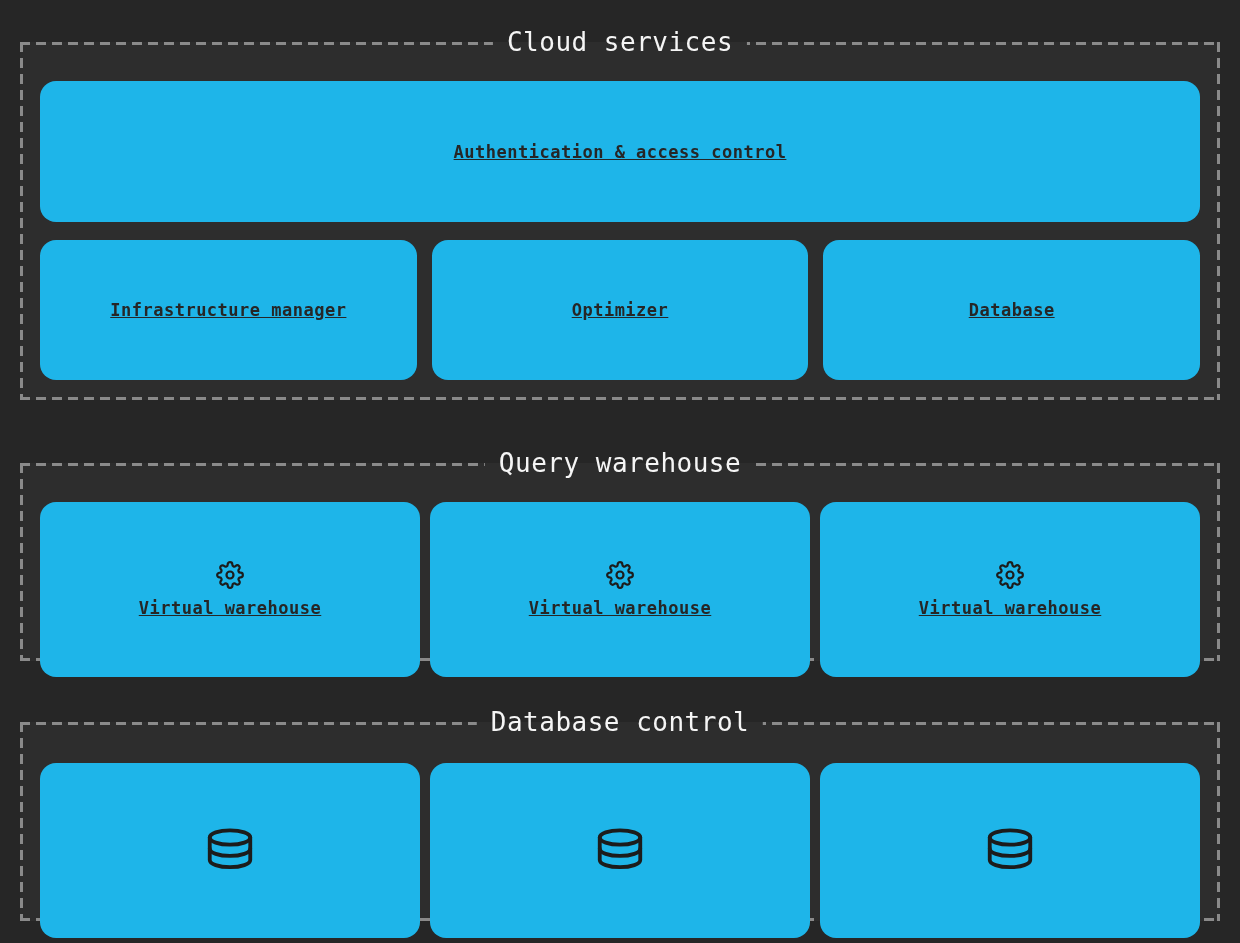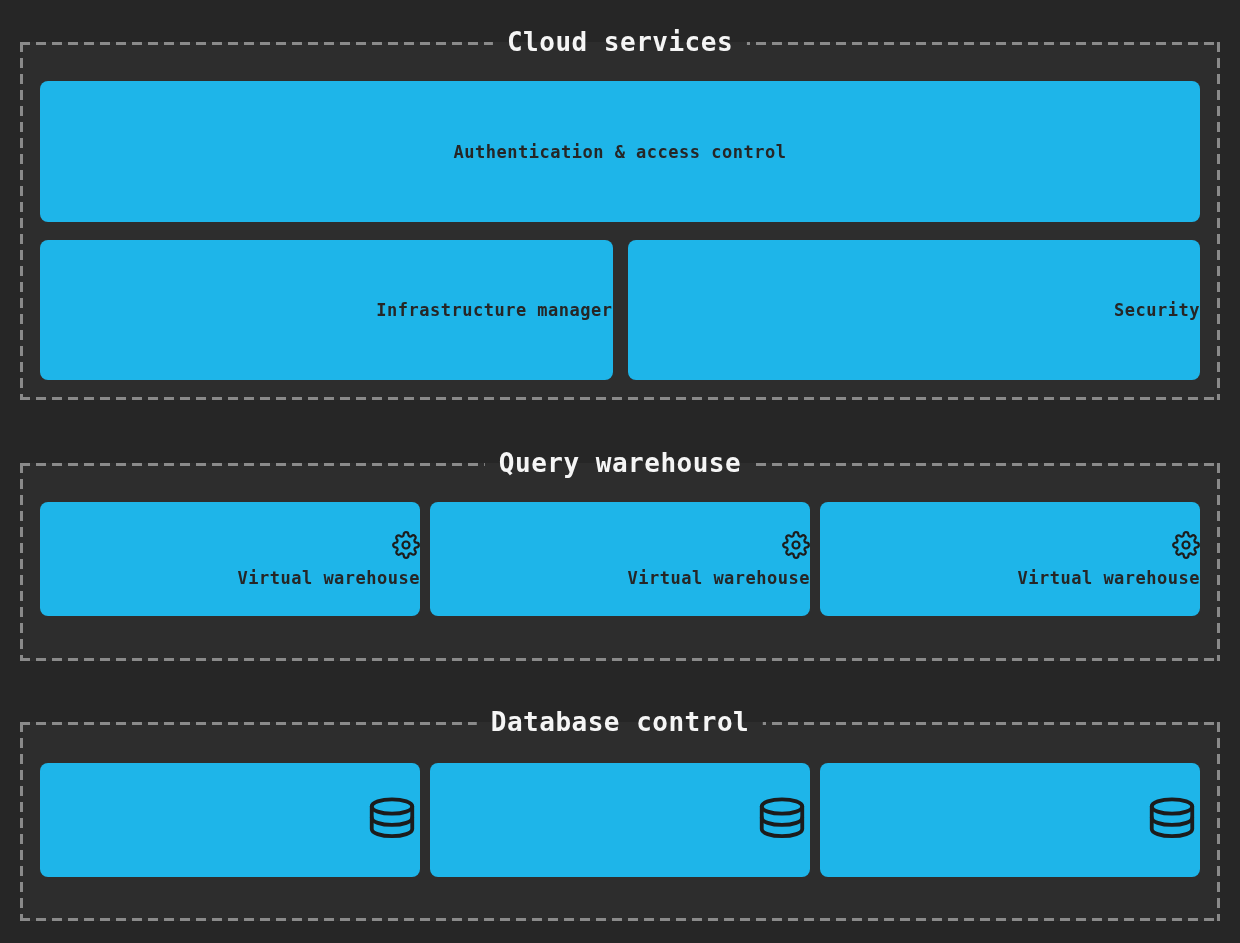--- a/index.html
+++ b/index.html
@@ -32,71 +32,75 @@
     background-position: left top, left bottom, left top, right top;
     background-repeat: no-repeat;
   }
   .group-title {
     position: absolute;
     top: -18px;
     left: 50%;
     transform: translateX(-50%);
     font-size: 26px;
     line-height: 36px;
-    font-weight: bold;
+    font-weight: normal;
     letter-spacing: 0.5px;
     color: var(--title-text);
     padding: 0 14px;
     white-space: nowrap;
     background: linear-gradient(180deg, var(--page-bg) 0 50%, var(--section-bg) 50% 100%);
   }
   #section-cloud-services   { margin-top: 42px; height: 358px; padding: 39px 20px 19px; }
   #section-query-processing { margin-top: 63px; height: 198px; padding: 39px 20px 20px; }
   #section-database-storage { margin-top: 61px; height: 199px; padding: 41px 20px 19px; }
 
   .blue-box {
     background: var(--accent);
-    border-radius: 8px;
+    border-radius: 16px;
     display: flex;
     flex-direction: column;
     align-items: center;
     justify-content: center;
     color: var(--box-text);
     font-size: 17px;
     font-weight: bold;
     letter-spacing: 0.5px;
     text-align: center;
+    text-decoration: underline;
   }
   .wide-box { height: 141px; margin-bottom: 18px; }
   .row { display: flex; }
-  .row > .blue-box { flex: 1; align-items: flex-end; }
+  .row > .blue-box { flex: 1; }
   .row-services   { gap: 15px; }
   .row-services > .blue-box { height: 140px; }
   .row-triple     { gap: 10px; }
-  .row-triple > .blue-box { height: 114px; }
+  .row-triple > .blue-box { height: 175px; }
   .icon { display: block; }
   .warehouse-icon-wrap { margin-bottom: 9px; }
   svg { stroke: var(--icon-stroke); fill: none; stroke-linecap: round; stroke-linejoin: round; }
 </style>
 </head>
 <body>
 
 <div>
 
   <section class="group" id="section-cloud-services">
     <div class="group-title">Cloud services</div>
     <div class="blue-box wide-box">
       <span>Authentication &amp; access control</span>
     </div>
     <div class="row row-services">
       <div class="blue-box">
         <span>Infrastructure manager</span>
       </div>
       <div class="blue-box">
-        <span>Security</span>
+        <span>Optimizer</span>
+      </div>
+      <div class="blue-box">
+        <span>Database</span>
       </div>
     </div>
   </section>
 
   <section class="group" id="section-query-processing">
     <div class="group-title">Query warehouse</div>
     <div class="row row-triple">
 
       <div class="blue-box">
         <span class="warehouse-icon-wrap">

